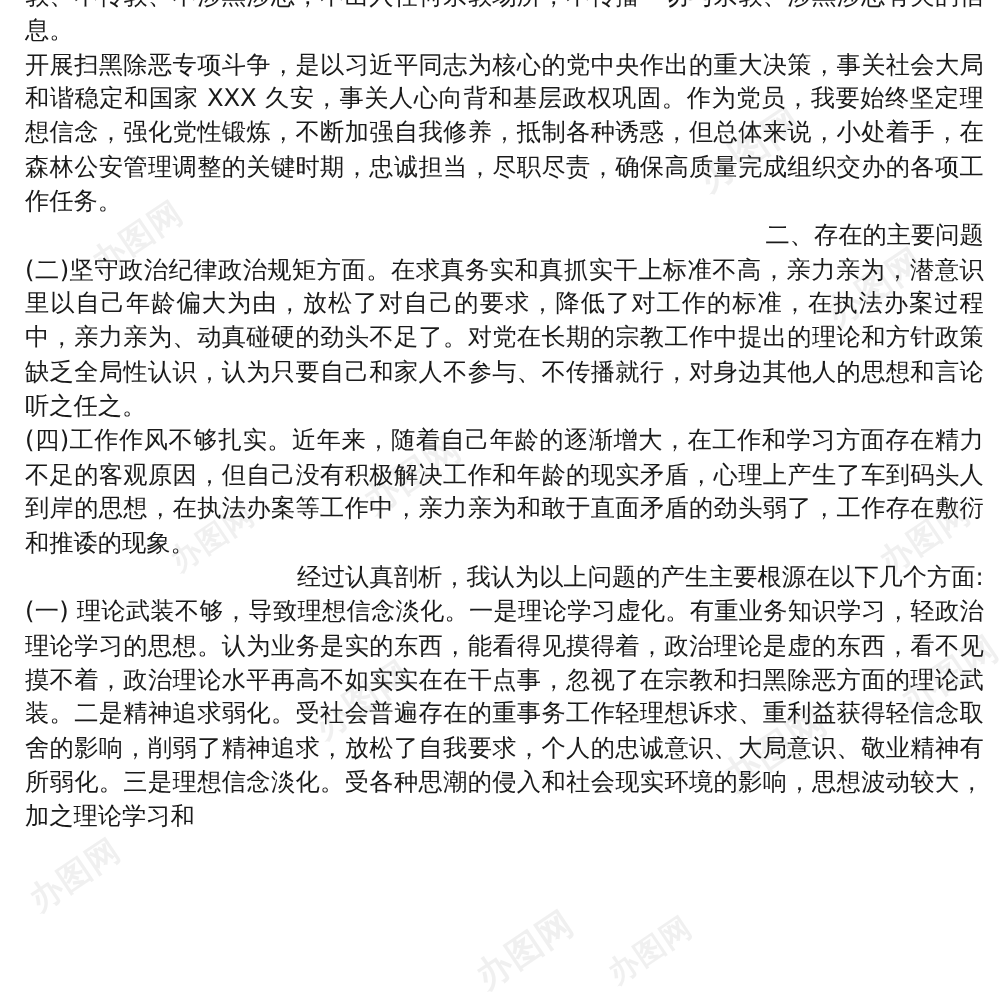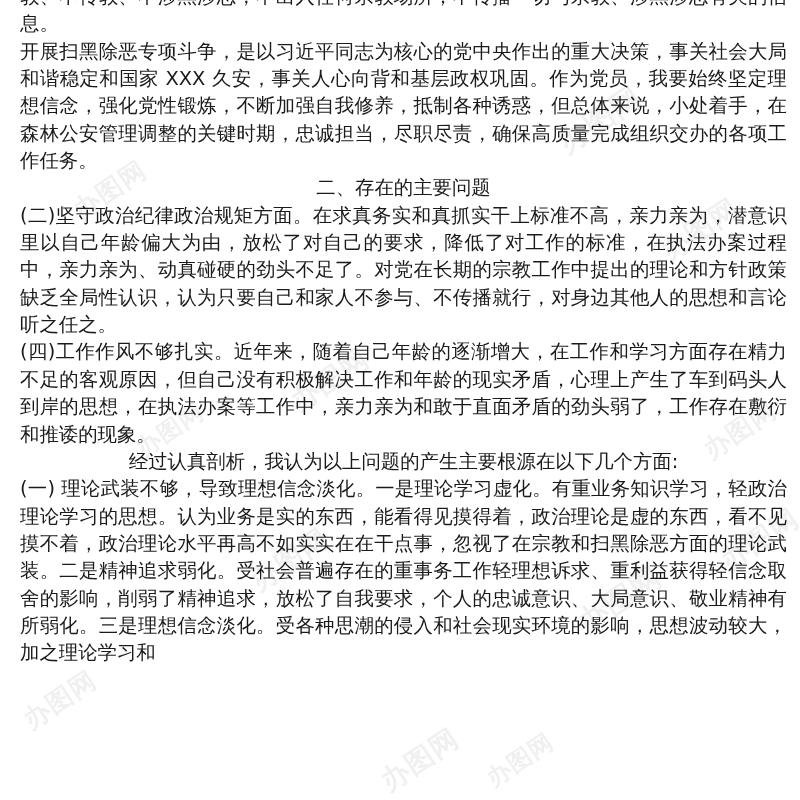--- a/index.html
+++ b/index.html
@@ -72,21 +72,21 @@
     font-weight: 400;
     -webkit-font-smoothing: none;
   }
   
   p.heading {
     margin: 0;
     padding: 0;
     color: #1a1a1a;
     font-size: 19.4px;
     line-height: 27.35px;
-    text-align: center;
+    text-align: right;
     font-weight: 400;
   }
 </style>
 </head>
 <body>
 
 <div id="page">
 
   <div id="watermark-layer">
       <div class="wm" style="left: 600px; top: 120px; font-size: 30px; transform: translate(-50%, -50%) rotate(-34deg);">办图网</div>

